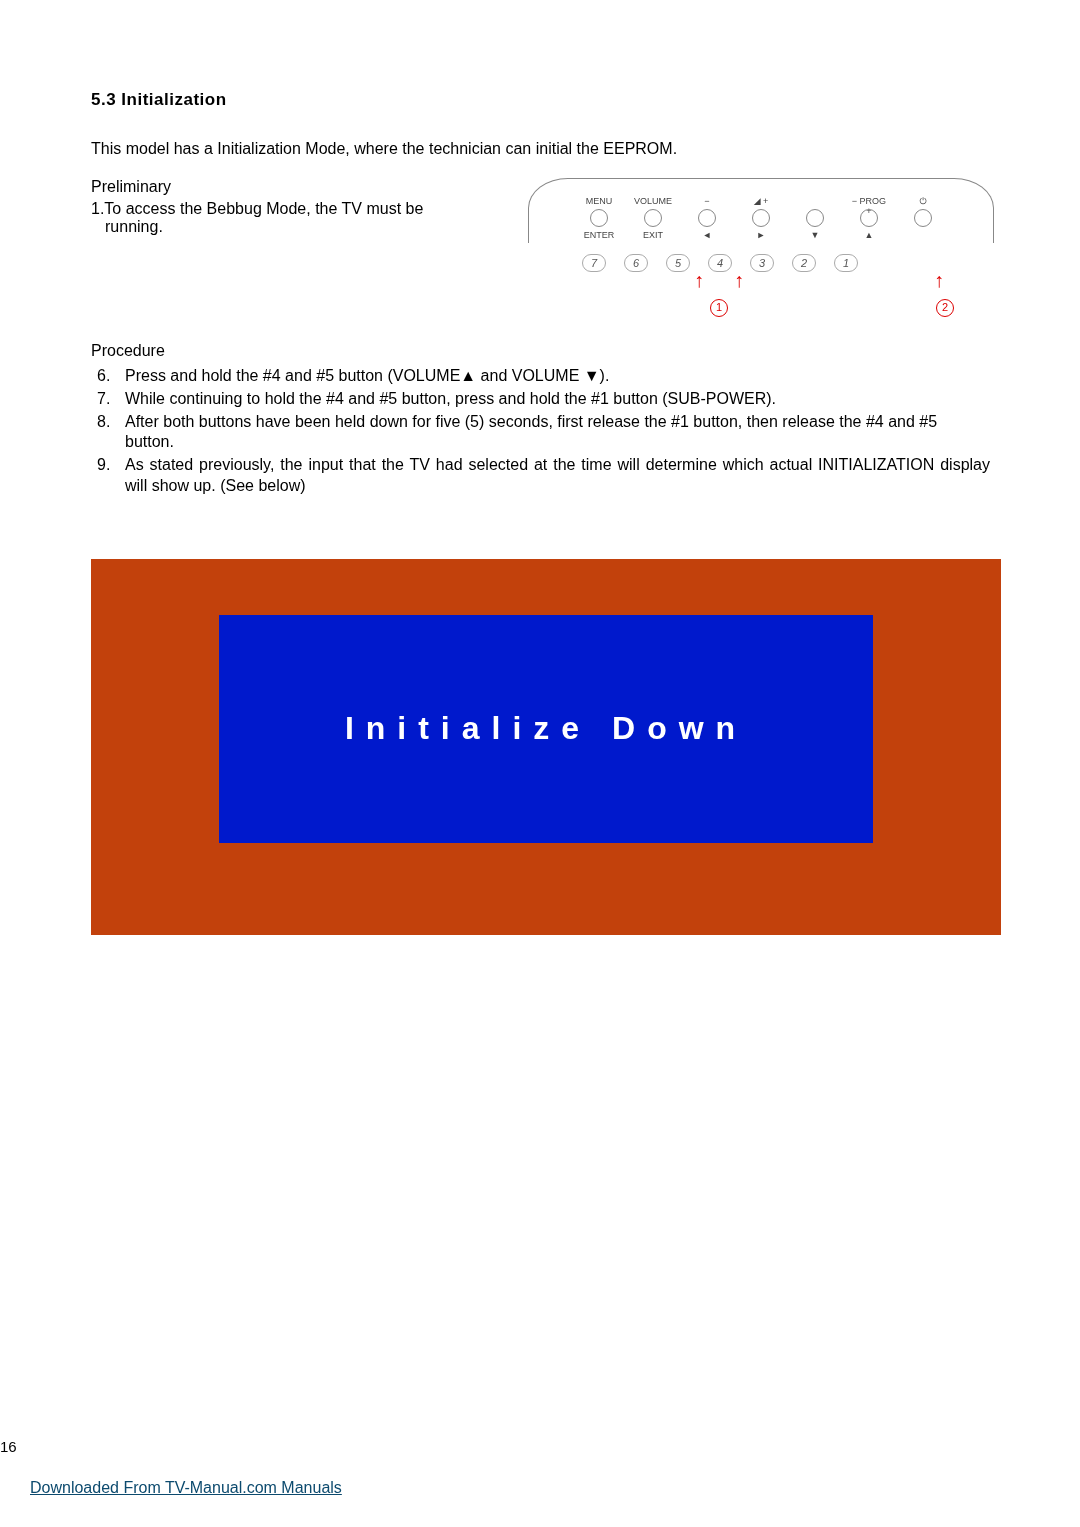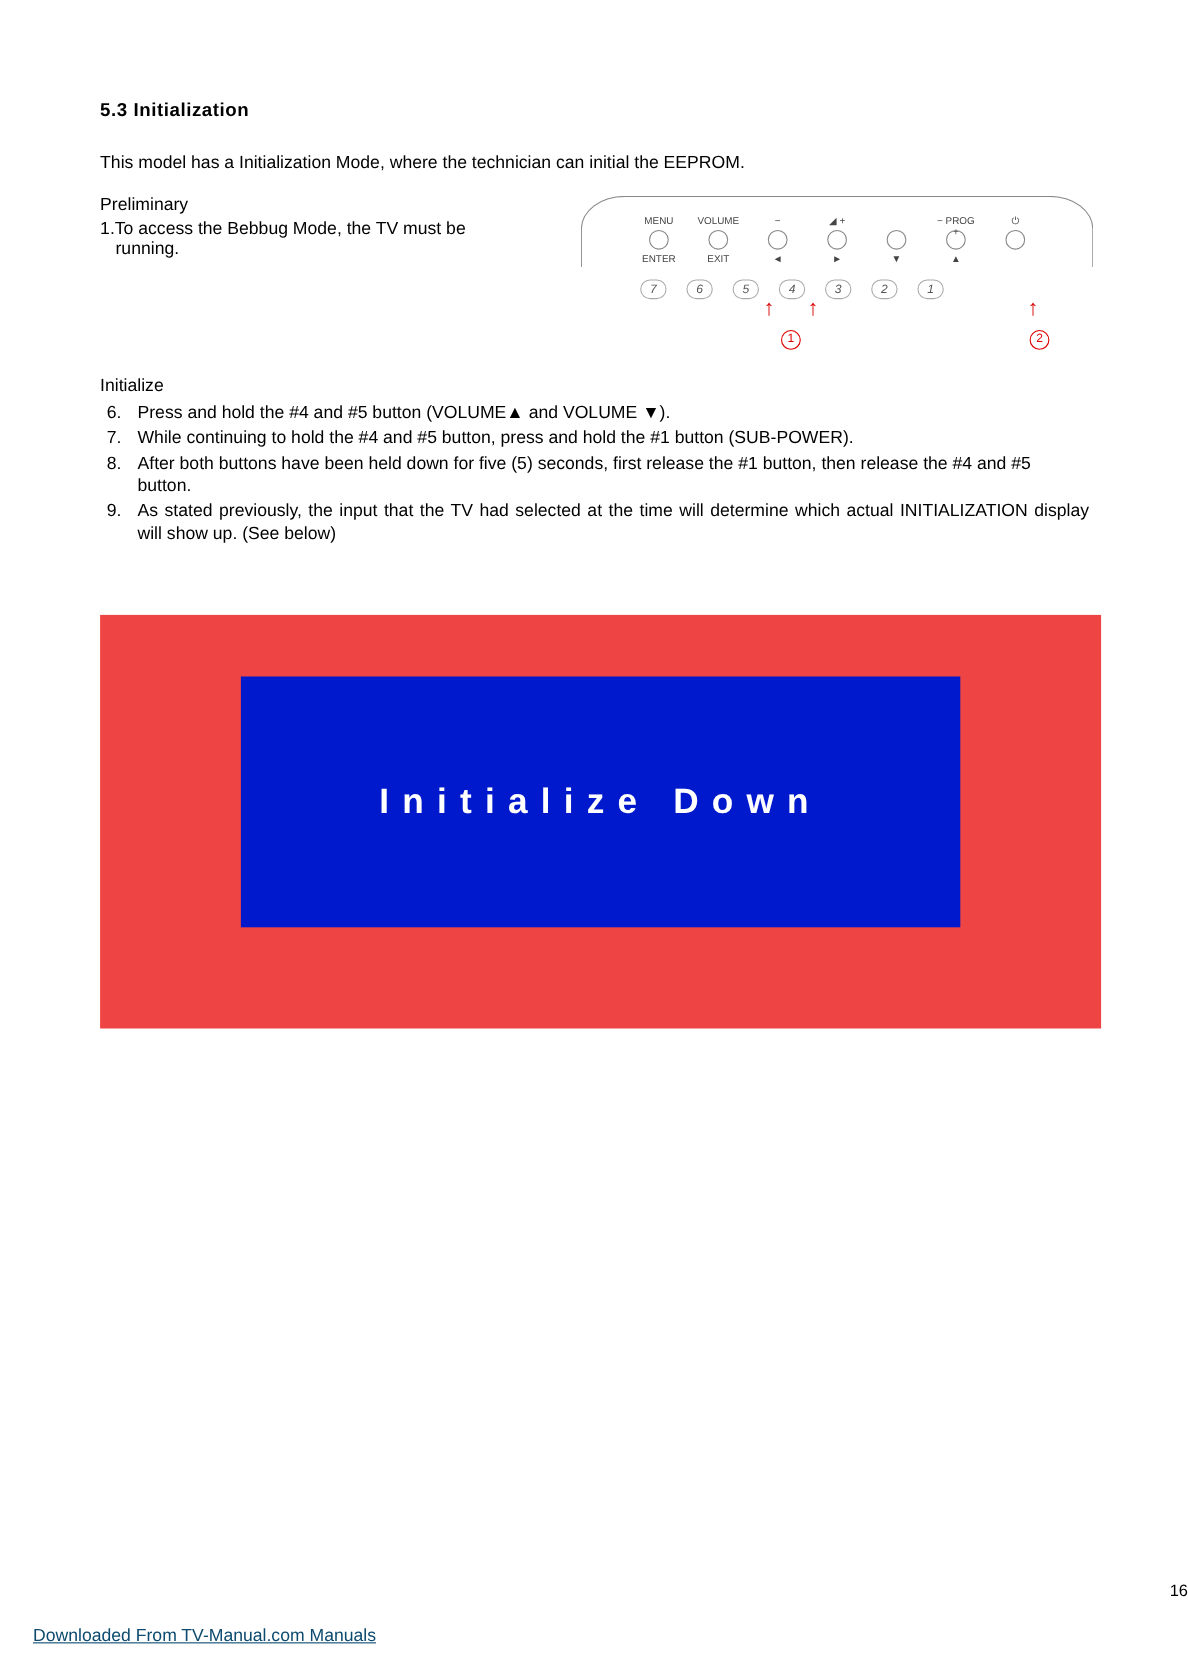--- a/index.html
+++ b/index.html
@@ -154,21 +154,21 @@
       left: 6px;
     }
     ol.procedure li.justify {
       text-align: justify;
     }
     .tv-screenshot {
       margin-top: 62px;
       margin-left: 0;
       width: 910px;
       height: 376px;
-      background: #ef4444;
+      background: #c2410c;
       display: flex;
       align-items: center;
       justify-content: center;
     }
     .blue-panel {
       margin-top: -36px;
       width: 654px;
       height: 228px;
       background: #0019cc;
       display: flex;
@@ -180,21 +180,21 @@
       font-family: Arial, sans-serif;
       font-weight: bold;
       font-size: 32px;
       letter-spacing: 12px;
       white-space: pre;
     }
     .page-number {
       position: absolute;
       bottom: 72px;
       width: 100%;
-      text-align: right;
+      text-align: left;
       font-size: 15px;
     }
     .footer-link {
       position: absolute;
       bottom: 30px;
       left: 30px;
       color: #0c4a6e;
       font-size: 16px;
       text-decoration: underline;
     }
@@ -260,21 +260,21 @@
         <div class="panel-num">2</div>
         <div class="panel-num">1</div>
       </div>
       <div class="arrow-up arrow1">↑</div>
       <div class="arrow-up arrow2">↑</div>
       <div class="arrow-up arrow3">↑</div>
       <div class="circle-label c1"><span class="circled-num">1</span></div>
       <div class="circle-label c2"><span class="circled-num">2</span></div>
     </div>
 
-    <div class="subheading procedure-heading">Initialize</div>
+    <div class="subheading procedure-heading">Procedure</div>
     <ol class="procedure">
       <li>Press and hold the #4 and #5 button (VOLUME▲ and VOLUME ▼).</li>
       <li>While continuing to hold the #4 and #5 button, press and hold the #1 button (SUB-POWER).</li>
       <li>After both buttons have been held down for five (5) seconds, first release the #1 button, then release the #4 and #5 button.</li>
       <li class="justify">As stated previously, the input that the TV had selected at the time will determine which actual INITIALIZATION display will show up. (See below)</li>
     </ol>
 
     <div class="tv-screenshot">
       <div class="blue-panel">
         <div class="init-text">Initialize Down</div>

